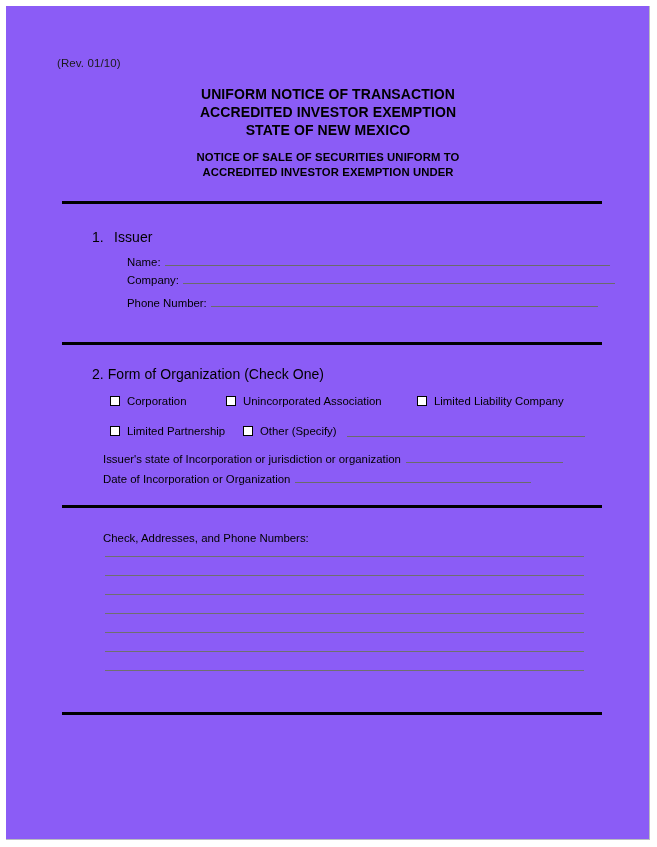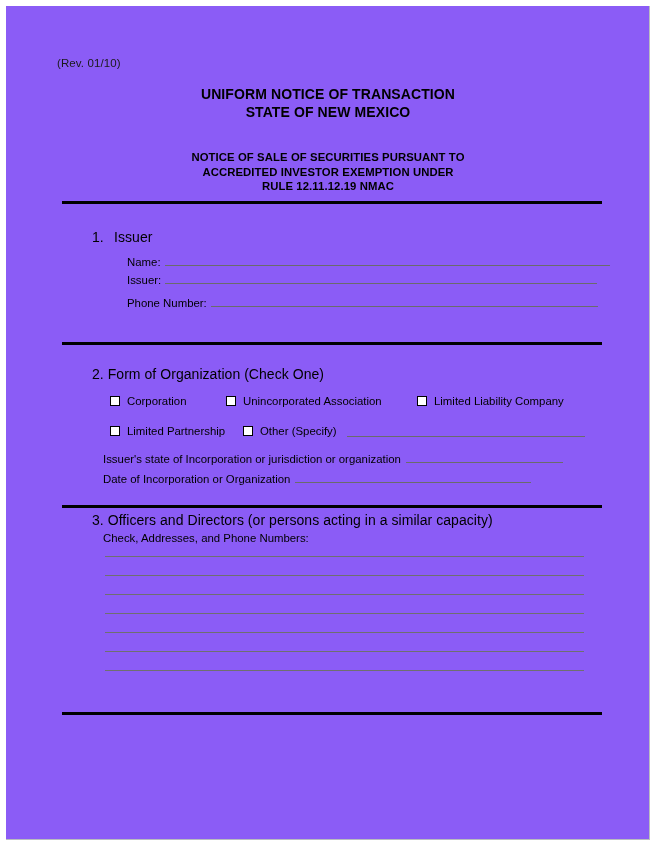--- a/index.html
+++ b/index.html
@@ -205,43 +205,43 @@
 </head>
 <body>
 
 <div id="page">
   <div class="doc-body">
 
     <div class="rev">(Rev. 01/10)</div>
 
     <div class="title-block">
       <div class="title-line">UNIFORM NOTICE OF TRANSACTION</div>
+      <div class="title-line">ACCREDITED INVESTOR EXEMPTION</div>
       <div class="title-line">STATE OF NEW MEXICO</div>
     </div>
 
     <div class="subtitle-block">
-      <div class="subtitle-line">NOTICE OF SALE OF SECURITIES PURSUANT TO</div>
+      <div class="subtitle-line">NOTICE OF SALE OF SECURITIES UNIFORM TO</div>
       <div class="subtitle-line">ACCREDITED INVESTOR EXEMPTION UNDER</div>
-      <div class="subtitle-line">RULE 12.11.12.19 NMAC</div>
     </div>
 
     <div class="hrule r1"></div>
     <div class="hrule r2"></div>
     <div class="hrule r3"></div>
     <div class="hrule r4"></div>
 
     <div class="sec-head sec1">
       <span class="num">1.</span><span>Issuer</span>
     </div>
 
     <div class="field-row f-name">
       <span class="lbl">Name:</span><span class="fill"></span>
     </div>
     <div class="field-row f-addr">
-      <span class="lbl">Issuer:</span><span class="fill"></span>
+      <span class="lbl">Company:</span><span class="fill"></span>
     </div>
     <div class="field-row f-phone">
       <span class="lbl">Phone Number:</span><span class="fill"></span>
     </div>
 
     <div class="sec-head sec2">2. Form of Organization (Check One)</div>
 
     <div class="cb-item cb-row1-a">
       <span class="cb"></span><span class="cb-label">Corporation</span>
     </div>
@@ -260,21 +260,20 @@
     </div>
     <div class="other-line"></div>
 
     <div class="org-row org-state">
       <span>Issuer's state of Incorporation or jurisdiction or organization</span><span class="fill"></span>
     </div>
     <div class="org-row org-date">
       <span>Date of Incorporation or Organization</span><span class="fill"></span>
     </div>
 
-    <div class="sec-head sec3">3. Officers and Directors (or persons acting in a similar capacity)</div>
     <div class="names-label">Check, Addresses, and Phone Numbers:</div>
 
     <div class="blank-lines" id="blank-lines">
         <div class="blank-line"></div>
         <div class="blank-line"></div>
         <div class="blank-line"></div>
         <div class="blank-line"></div>
         <div class="blank-line"></div>
         <div class="blank-line"></div>
         <div class="blank-line"></div>

